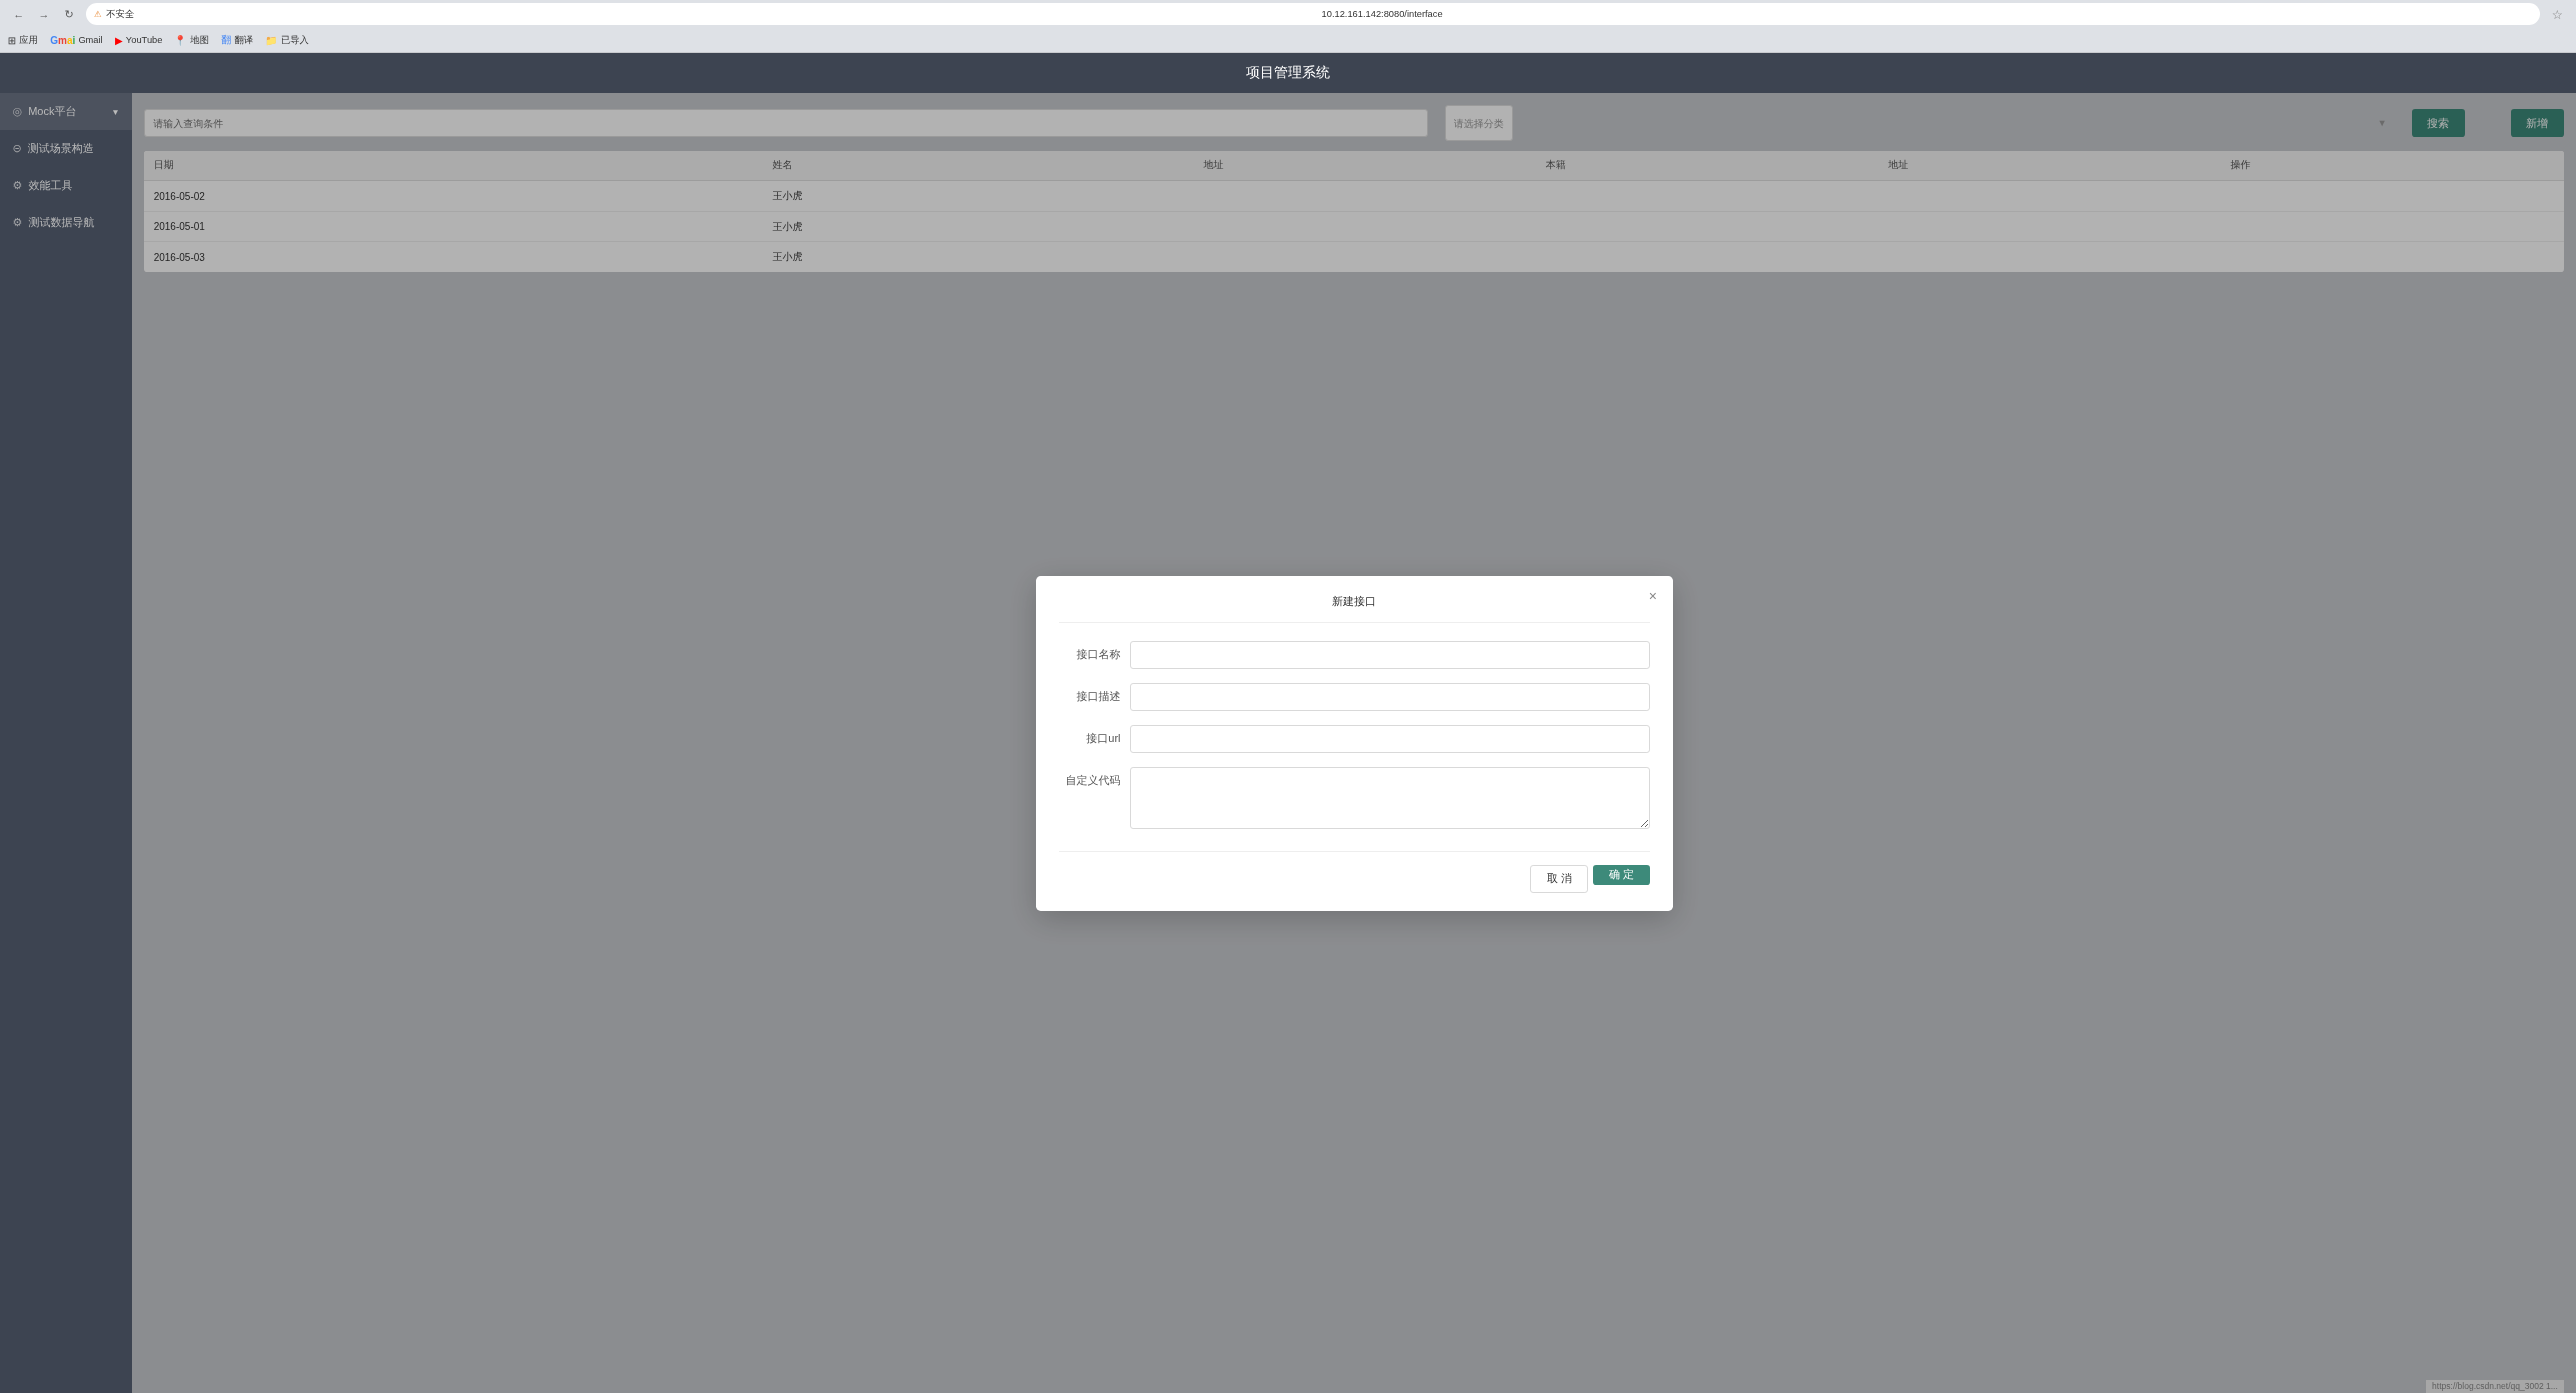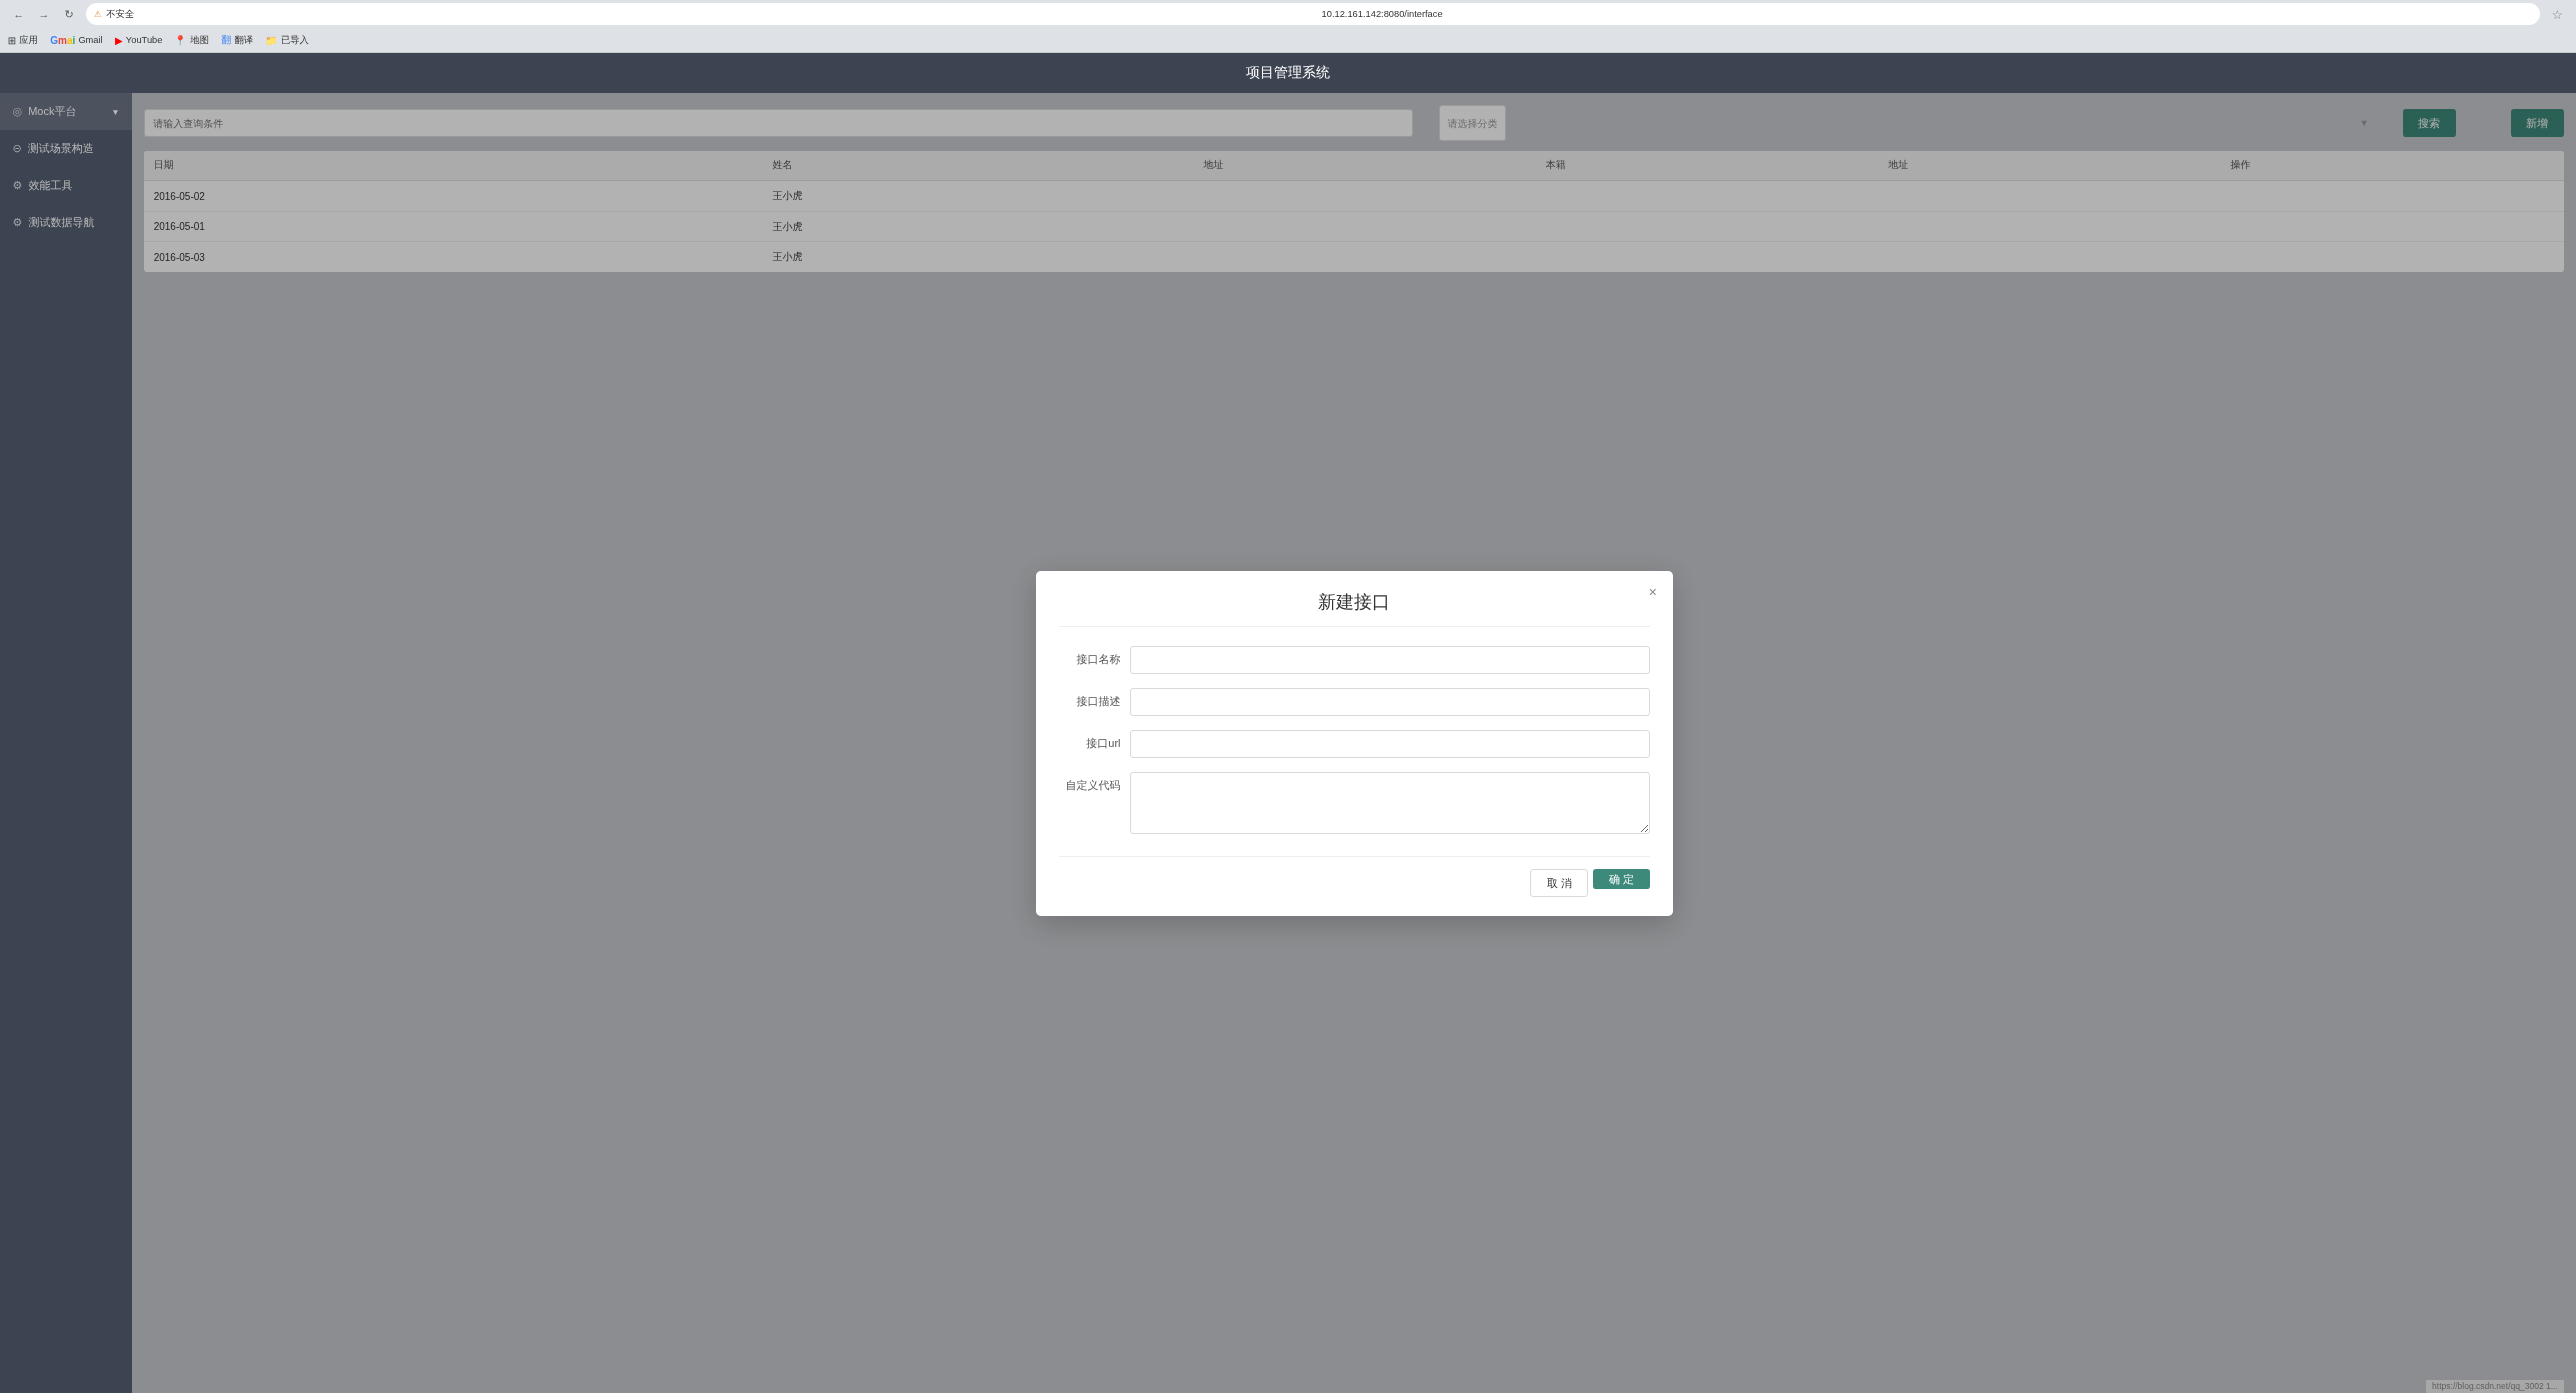--- a/index.html
+++ b/index.html
@@ -110,21 +110,21 @@
     
     .main-content {
       flex: 1;
       background: #c8cace;
       padding: 12.4px;
       position: relative;
     }
 
     .toolbar {
       display: flex;
-      gap: 26px;
+      gap: 17px;
       margin-bottom: 9.3px;
       align-items: center;
     }
     .search-input {
       flex: 2;
       height: 28px;
       border: 0.8px solid #ddd;
       border-radius: 3.1px;
       padding: 0 7.8px;
       font-size: 10px;
@@ -217,21 +217,21 @@
       border-radius: 4.7px;
       width: 637px;
       max-width: 95%;
       padding: 18.6px 23px;
       box-shadow: 0 7.8px 31px rgba(0,0,0,0.2);
       position: relative;
     }
 
     .modal-header {
       text-align: center;
-      font-size: 18px;
+      font-size: 11px;
       font-weight: 500;
       color: #333;
       margin-bottom: 18.6px;
       padding-bottom: 12.4px;
       border-bottom: 0.8px solid #eee;
     }
 
     .modal-close {
       position: absolute;
       top: 12.4px;

